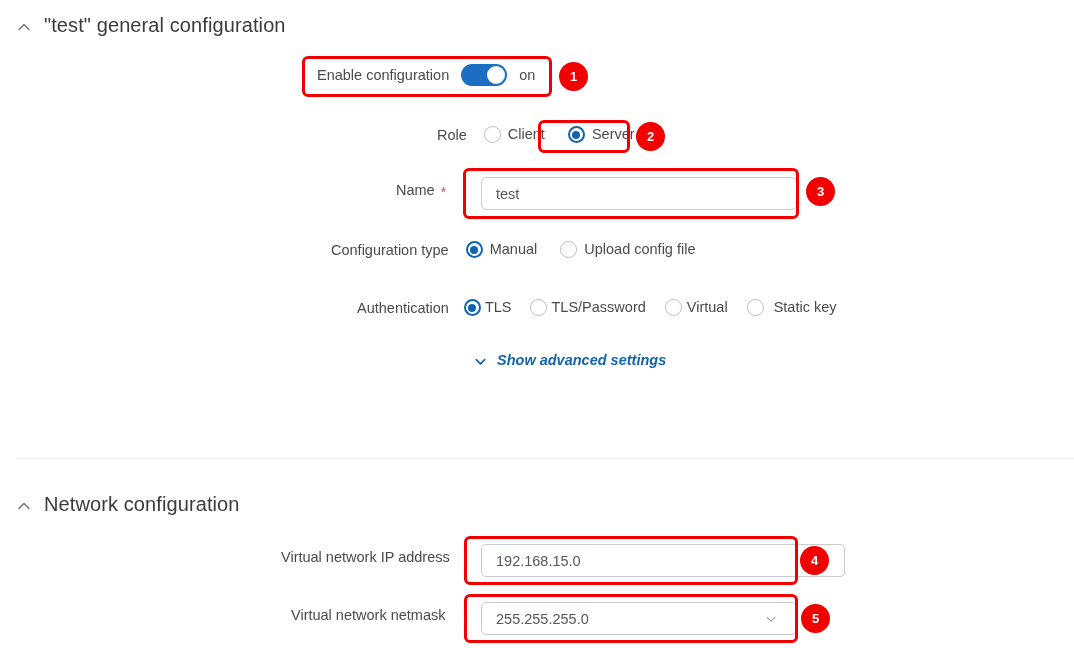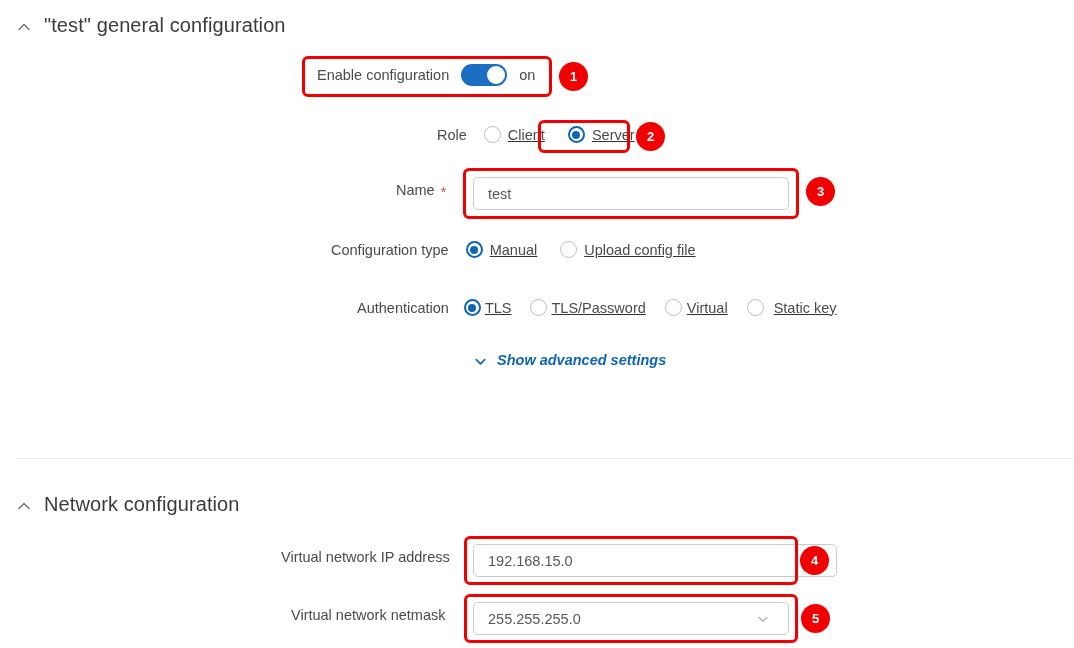--- a/index.html
+++ b/index.html
@@ -87,24 +87,23 @@
     color: #4a4a4a;
   }
 
   
   .radio-group {
     display: flex;
     align-items: center;
   }
   .radio-opt {
     display: flex;
-    align-items: center;
+    align-items: flex-start;
     gap: 7px;
     white-space: nowrap;
-    text-decoration: underline;
   }
   .radio {
     width: 17px;
     height: 17px;
     border-radius: 50%;
     border: 1.6px solid #b9bcc0;
     background: #ffffff;
     box-sizing: border-box;
     flex: none;
     position: relative;
@@ -132,20 +131,21 @@
   .textbox {
     box-sizing: border-box;
     border: 1px solid #c8cbcf;
     border-radius: 5px;
     background: #ffffff;
     font-size: 14.5px;
     color: #54585c;
     display: flex;
     align-items: center;
     padding: 0 14px;
+    margin-left: 8px;
   }
   .select-box {
     justify-content: space-between;
   }
   .sel-caret {
     width: 14px;
     height: 14px;
     flex: none;
     margin-right: 4px;
   }

